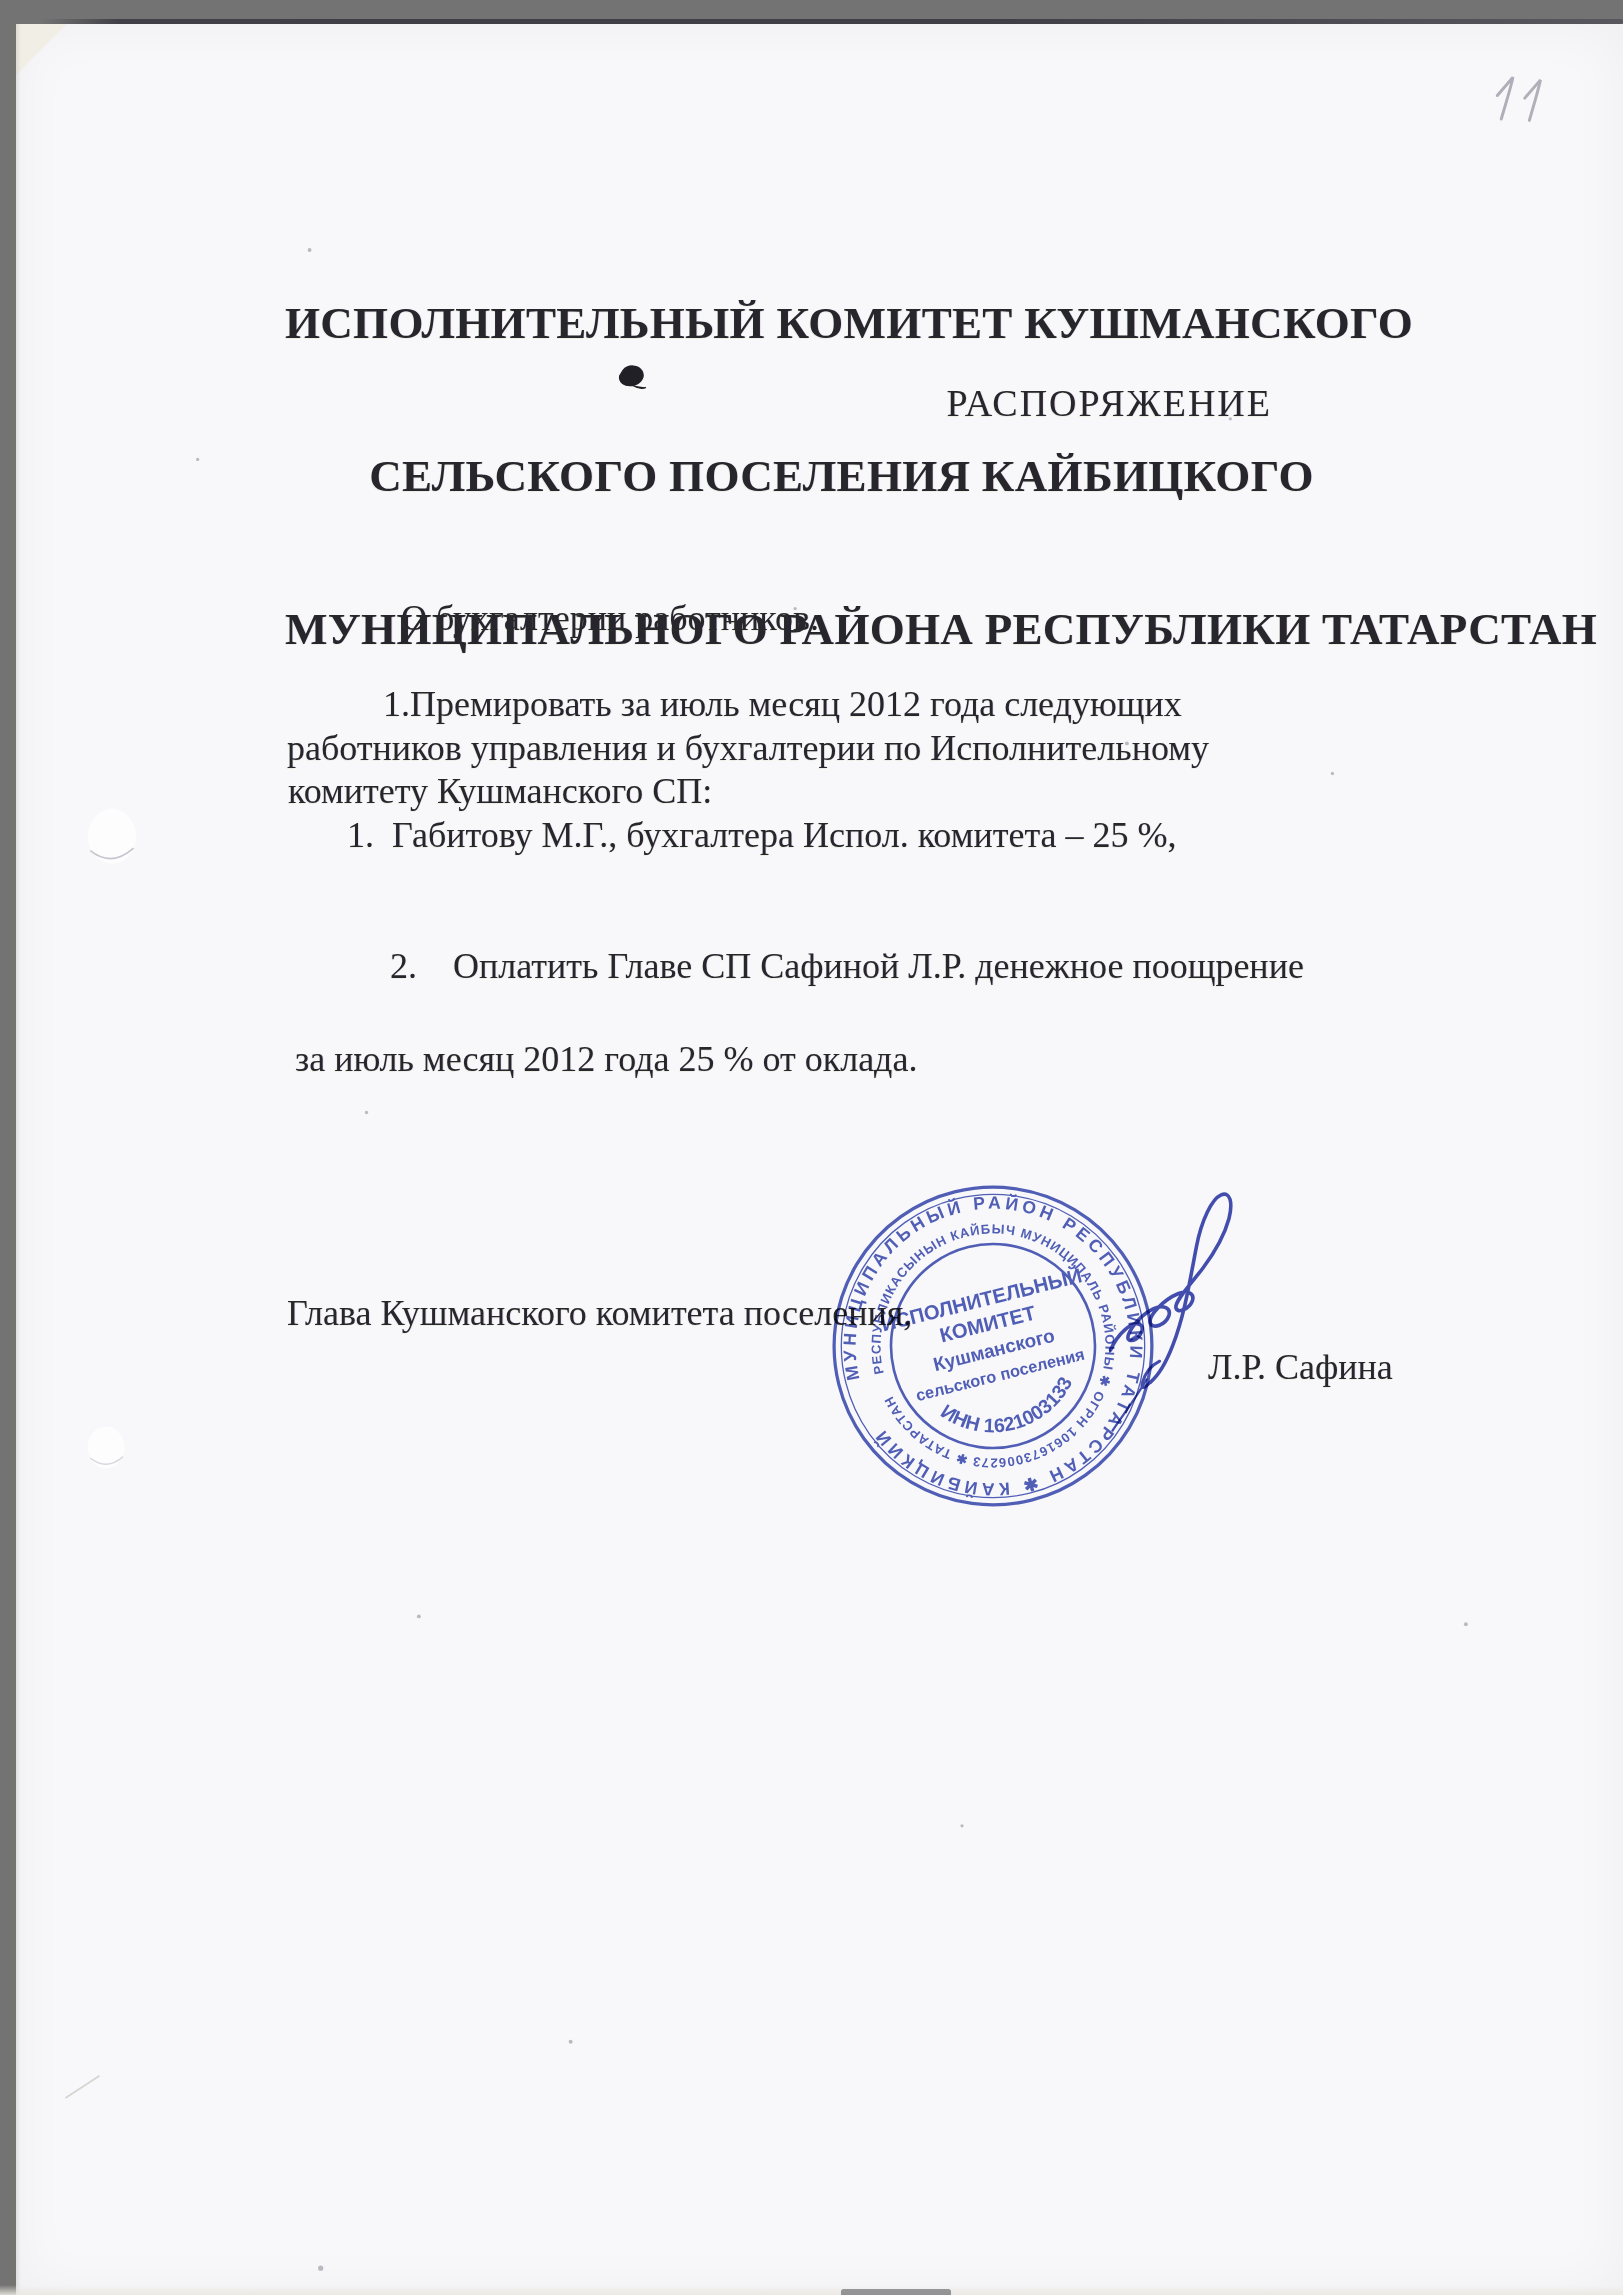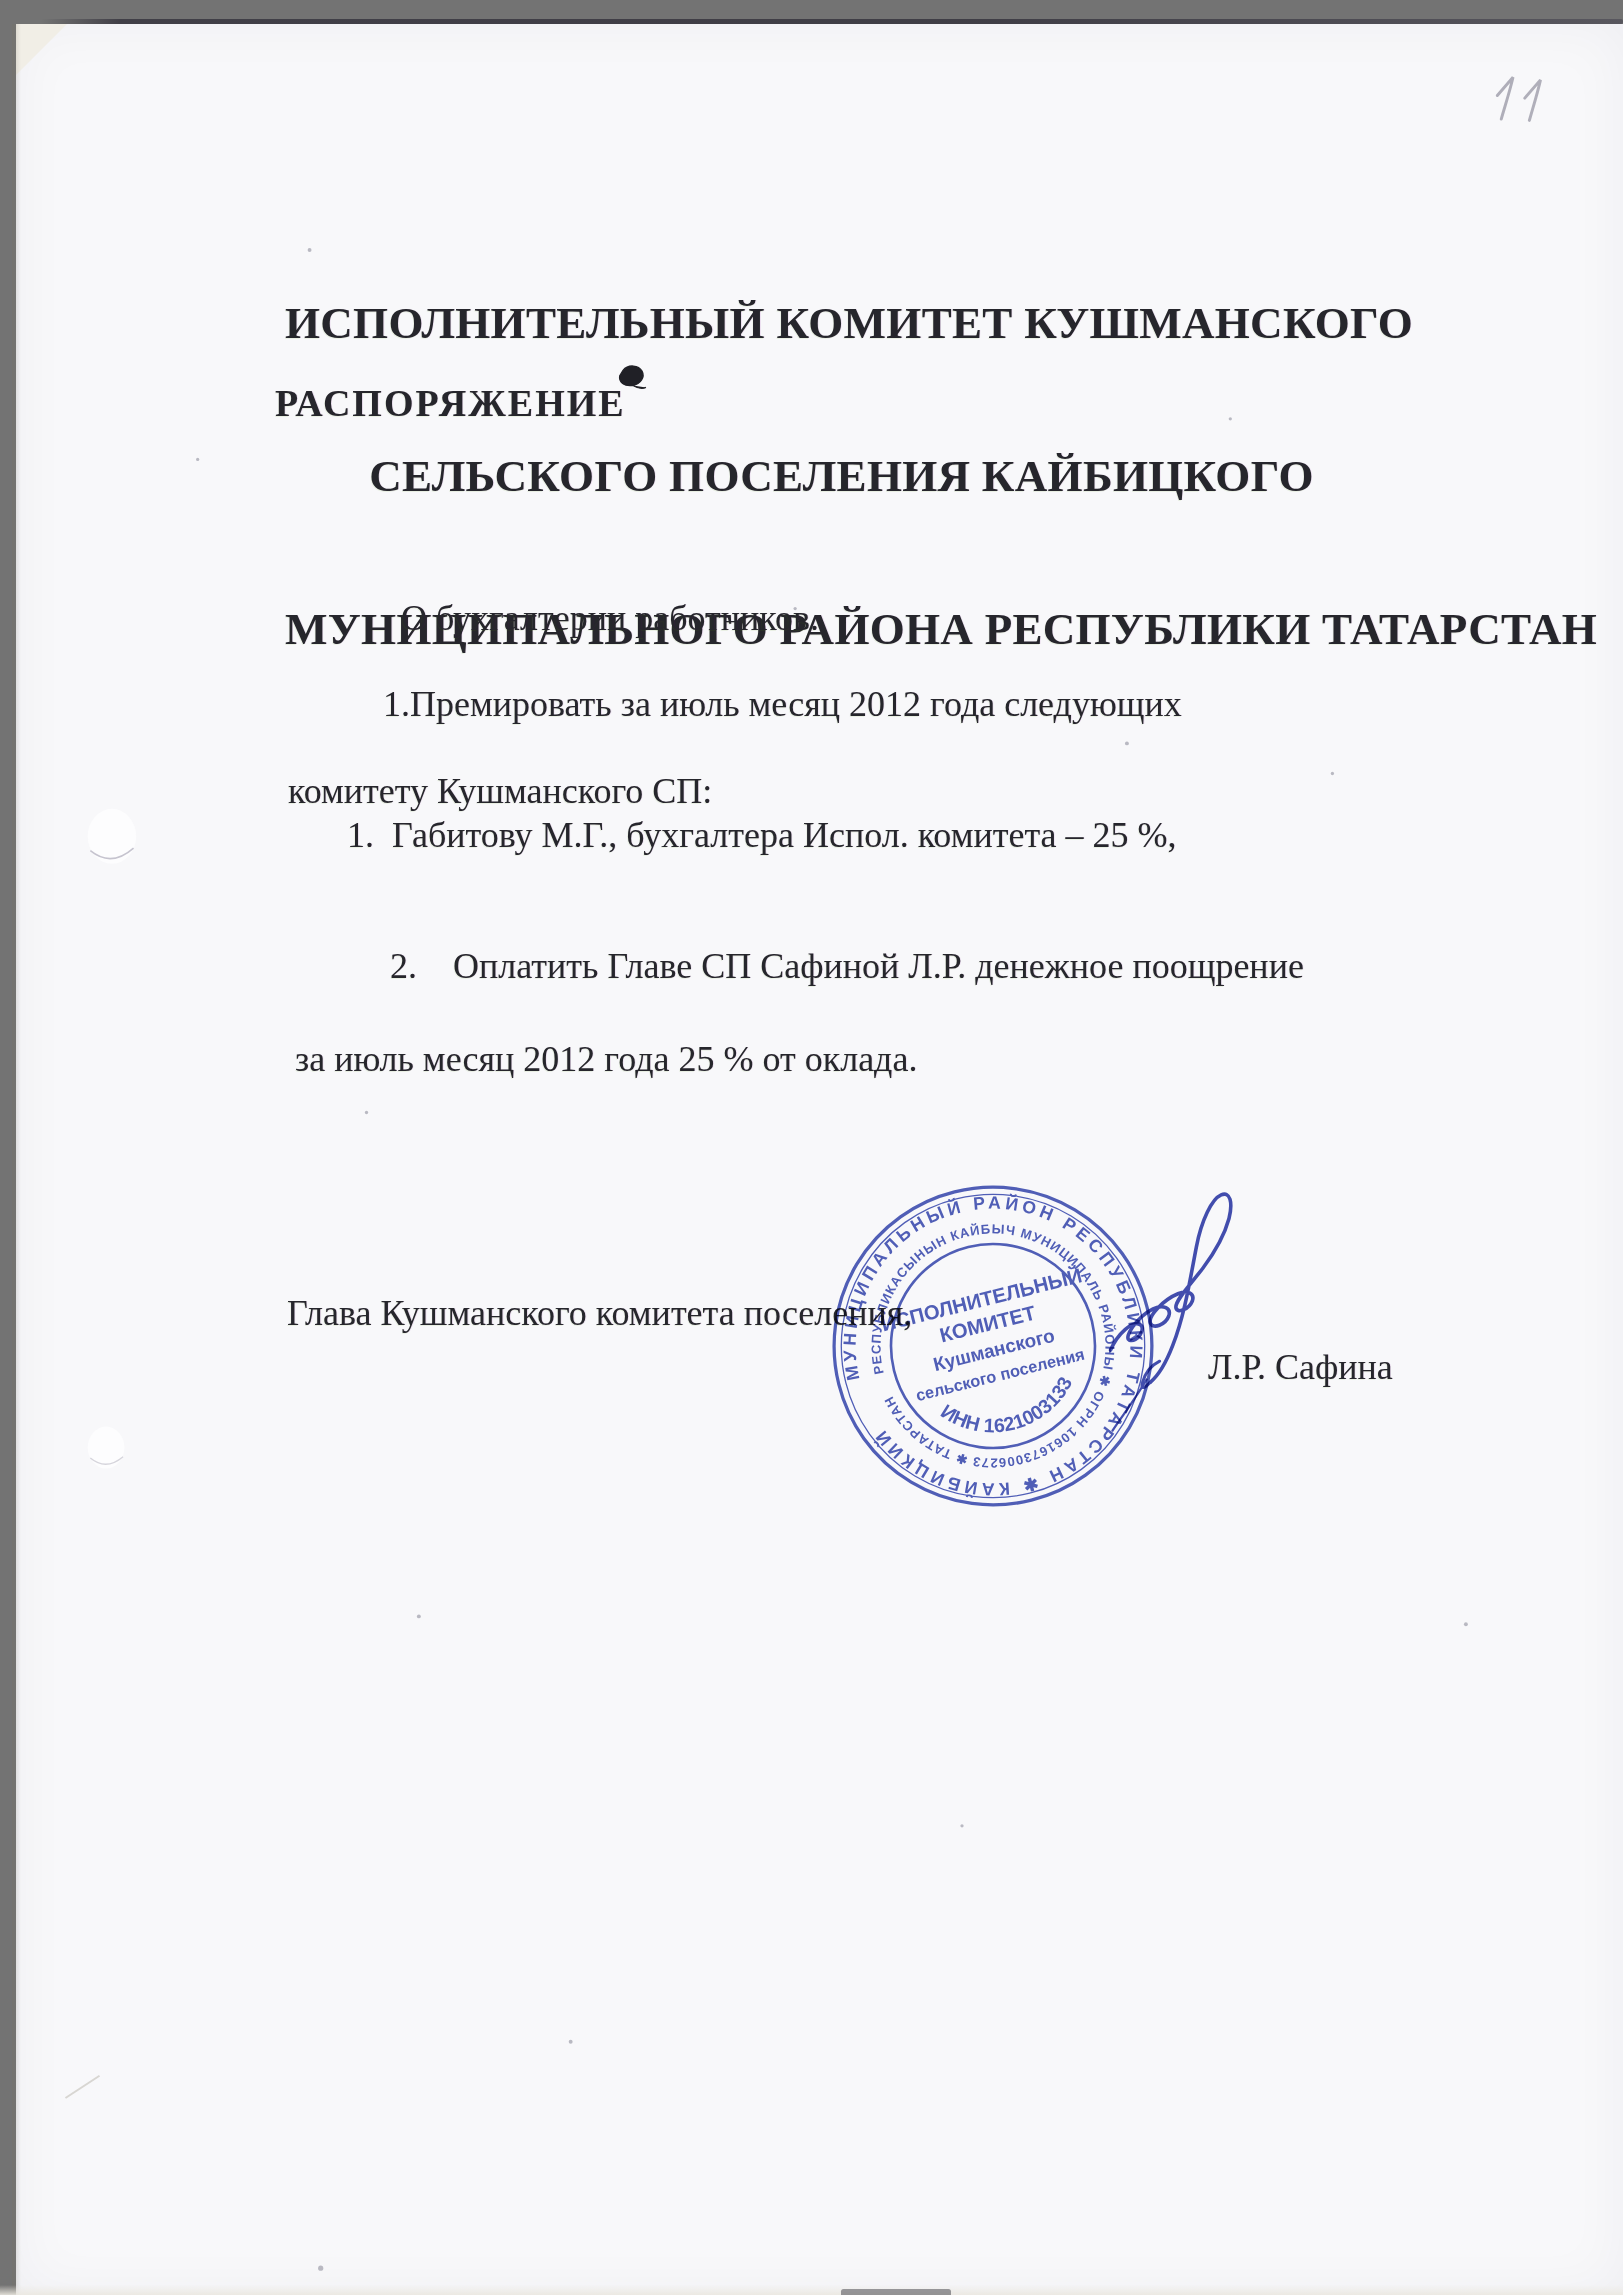--- a/index.html
+++ b/index.html
@@ -40,22 +40,22 @@
   .typed{
     position:absolute;z-index:4;color:#26262c;white-space:pre;
     font-size:36px;line-height:1.18;
     text-shadow:0.8px 0 0 rgba(130,0,150,.10), -0.7px 0.8px 0 rgba(90,150,0,.09);
   }
   .letterhead{
     left:285px;top:196px;width:1113px;text-align:center;
     font-weight:bold;font-size:45px;line-height:51px;letter-spacing:0.3px;
   }
   .doc-type{
-    left:275px;top:381px;width:975px;text-align:left;
-    font-weight:bold;font-size:38px;letter-spacing:2px;
+    left:297px;top:381px;width:975px;text-align:right;
+    font-weight:normal;font-size:38px;letter-spacing:2px;
   }
   .num-date-row{
     left:285px;top:458px;width:1089px;display:flex;
     justify-content:space-between;align-items:baseline;
   }
   .subject{left:401px;top:597px;}
   .sig-line1{left:287px;top:1292px;}
   .sig-line2{left:287px;top:1347px;}
   .sig-name{left:1208px;top:1346px;}
   
@@ -107,20 +107,21 @@
     <div>СЕЛЬСКОГО ПОСЕЛЕНИЯ КАЙБИЦКОГО</div>
     <div>МУНИЦИПАЛЬНОГО РАЙОНА РЕСПУБЛИКИ ТАТАРСТАН</div>
   </div>
 
   <div class="typed doc-type">РАСПОРЯЖЕНИЕ</div>
 
 
   <div class="typed subject">О бухгалтерии работников.</div>
 
   <div class="typed" style="left:383px;top:683px;">1.Премировать за июль месяц 2012 года следующих</div>
+  <div class="typed" style="left:287px;top:727px;">работников управления и бухгалтерии по Исполнительному</div>
   <div class="typed" style="left:288px;top:770px;">комитету Кушманского СП:</div>
   <div class="typed" style="left:347px;top:814px;">1.  Габитову М.Г., бухгалтера Испол. комитета – 25 %,</div>
   <div class="typed" style="left:390px;top:945px;">2.    Оплатить Главе СП Сафиной Л.Р. денежное поощрение</div>
   <div class="typed" style="left:287px;top:1038px;margin-left:8px;">за июль месяц 2012 года 25 % от оклада.</div>
 
   <div class="typed sig-line1">Глава Кушманского комитета поселения,</div>
   <div class="typed sig-name">Л.Р. Сафина</div>
 
   <div class="stamp-wrap">
     <svg width="340" height="340" viewBox="-260 -260 520 520">

